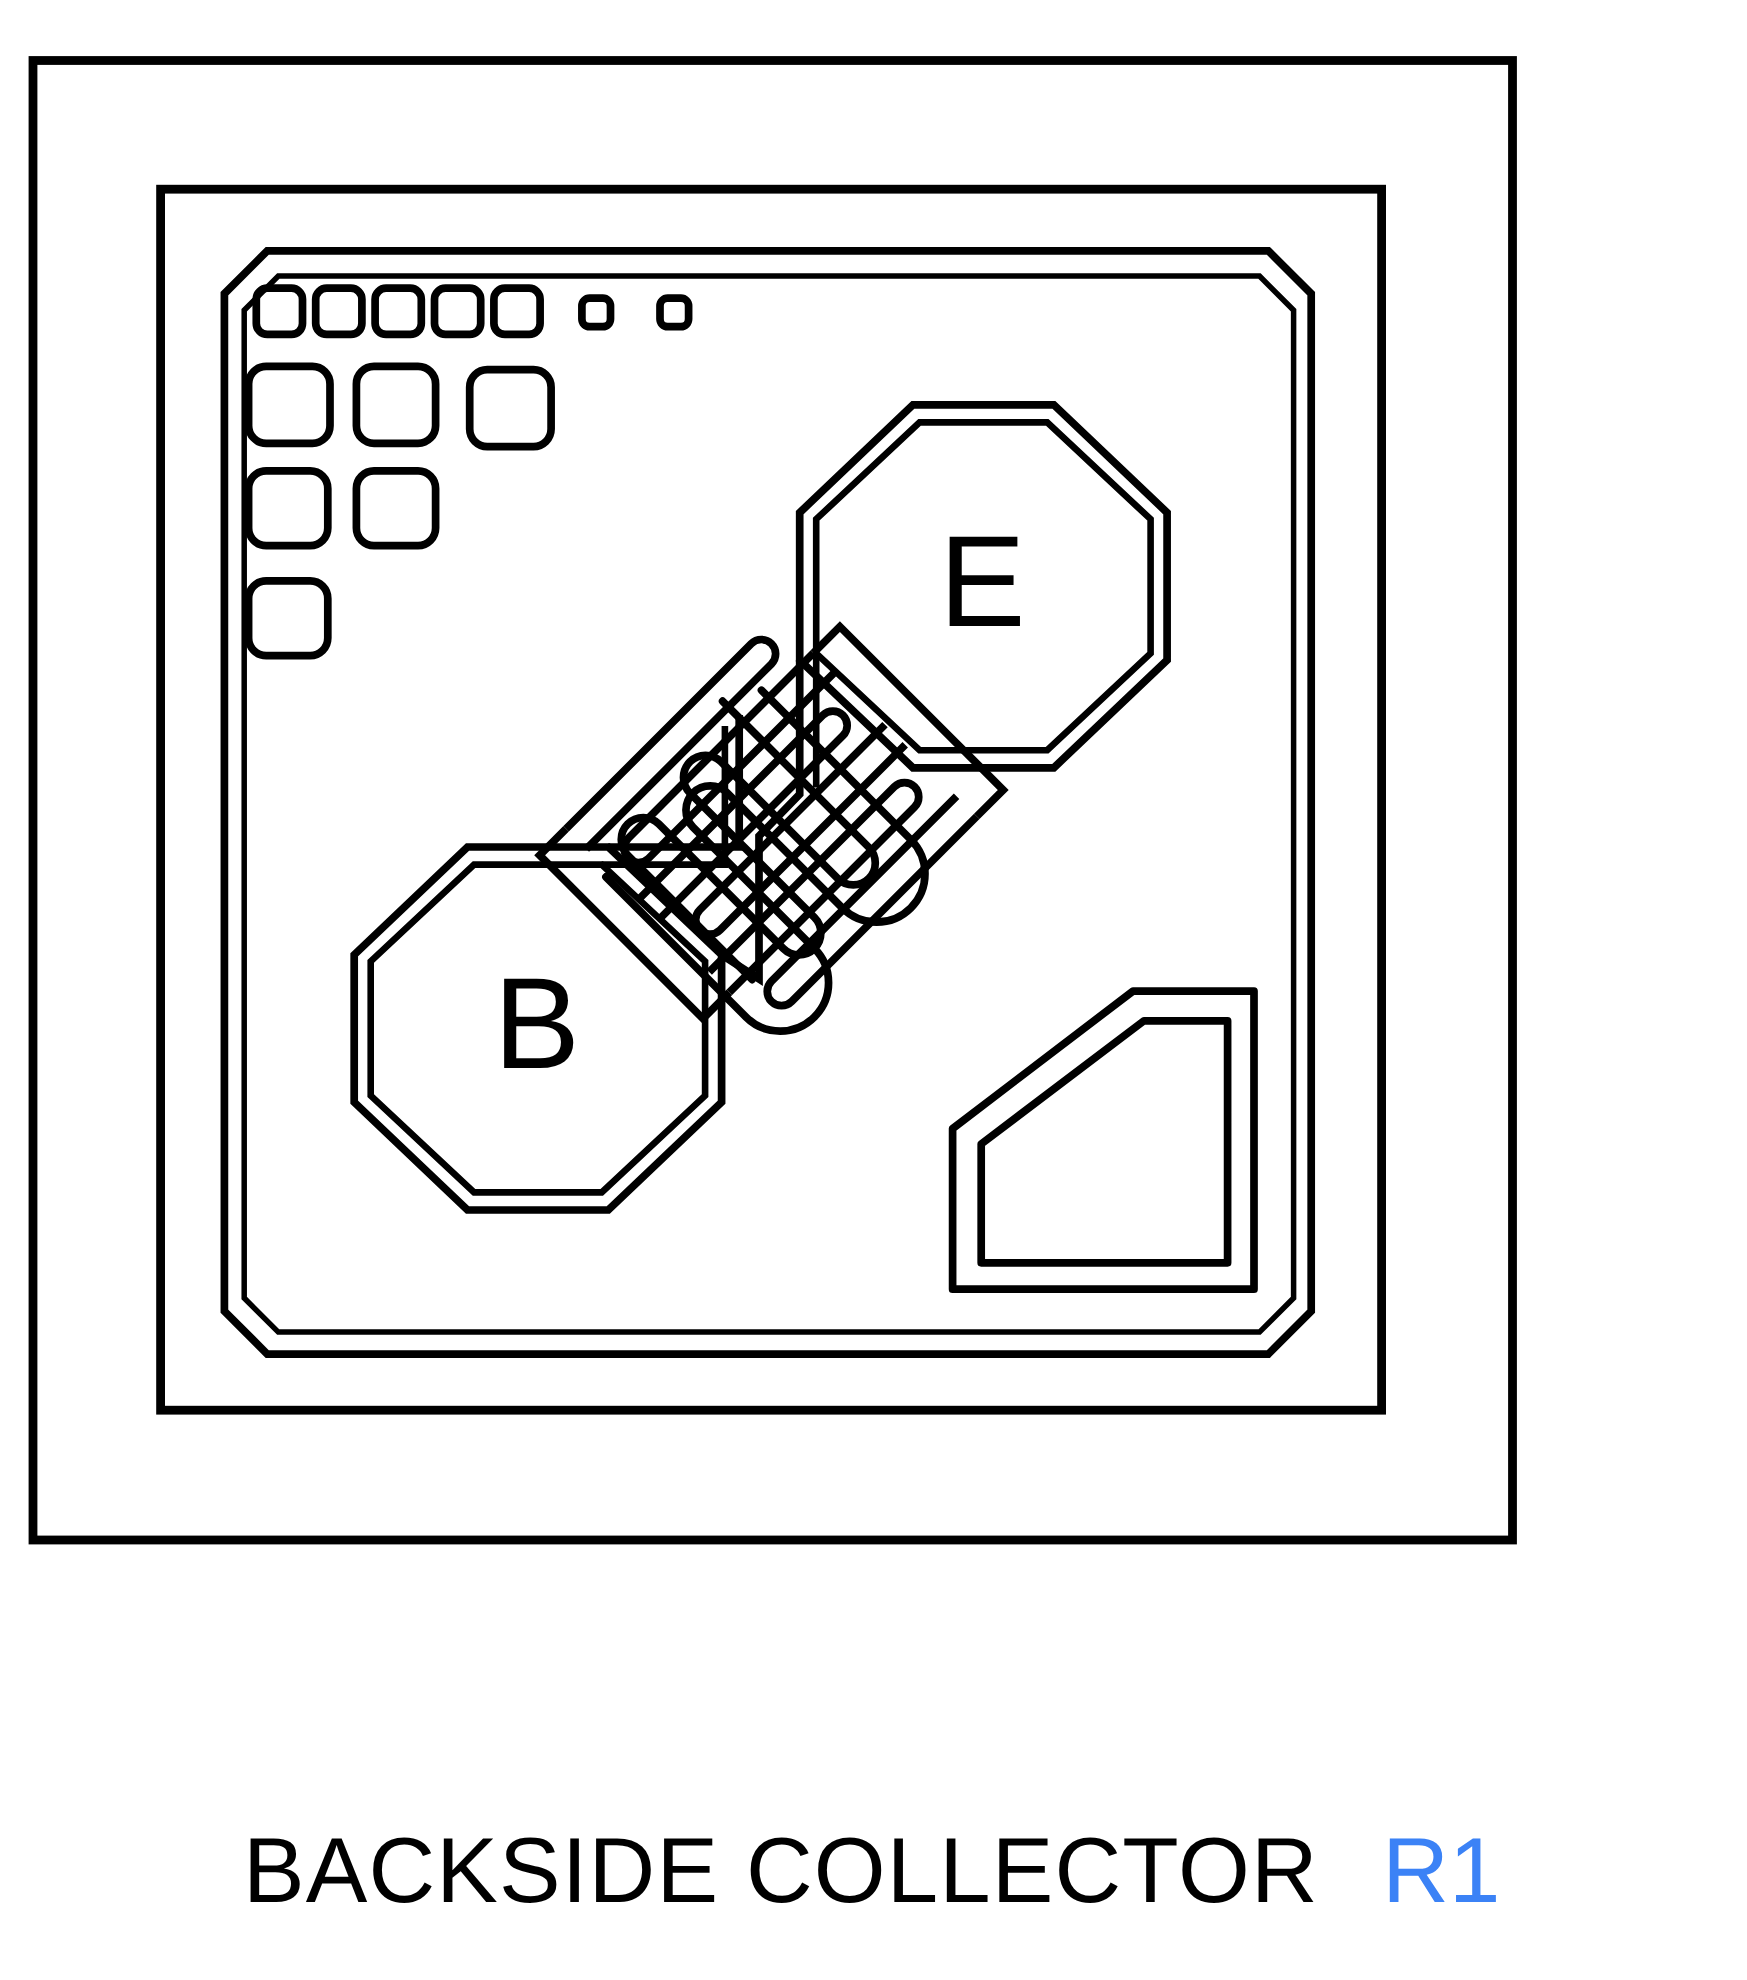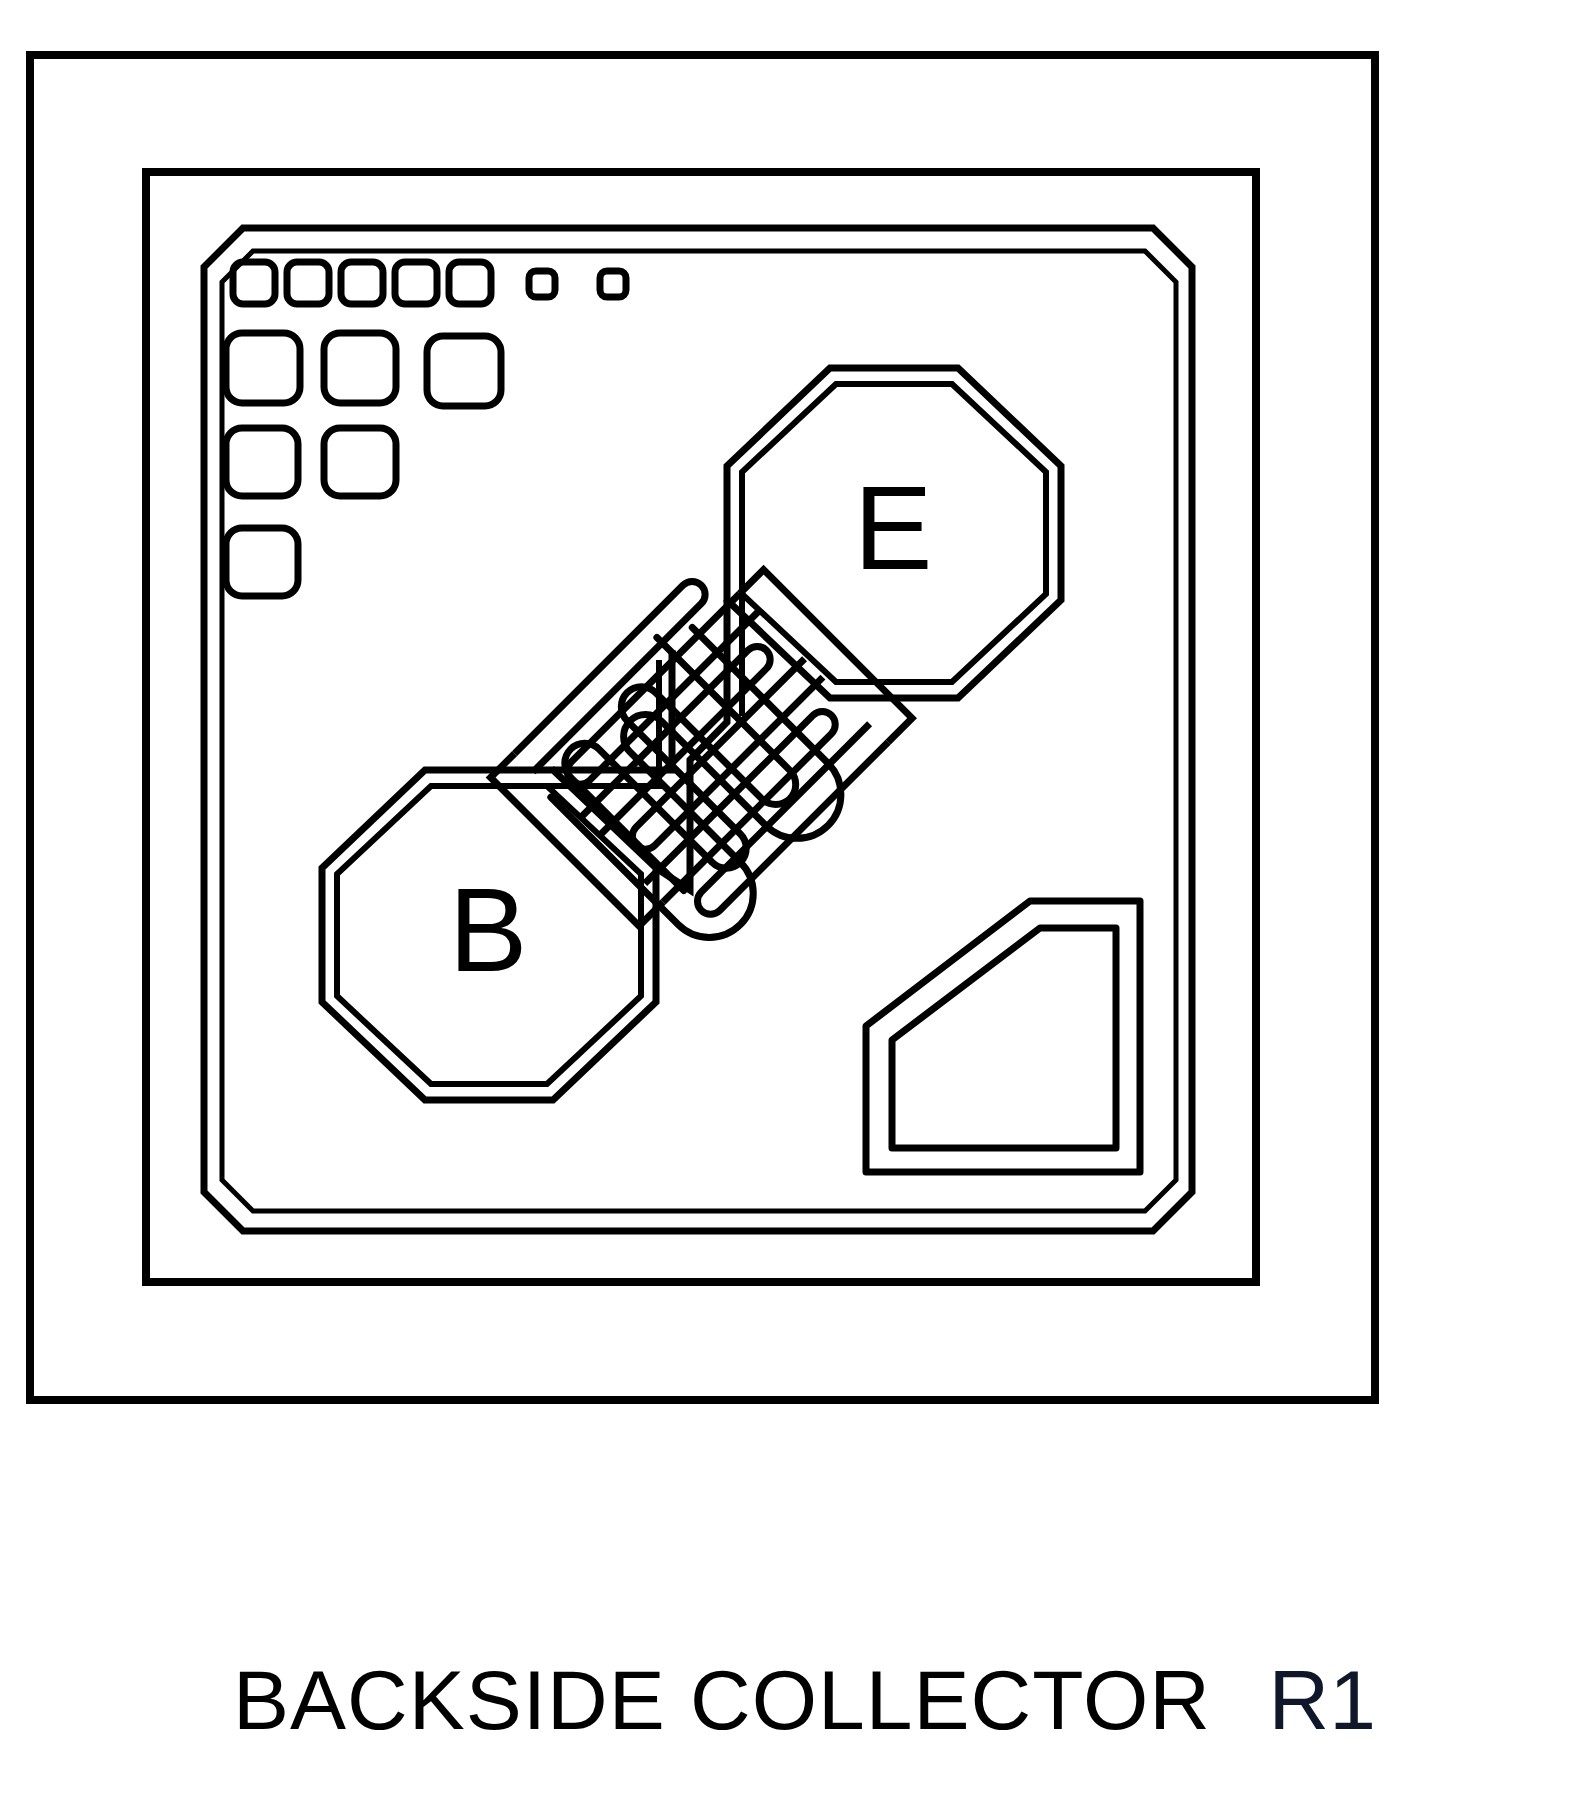--- a/index.html
+++ b/index.html
@@ -19,21 +19,21 @@
     height: 1800px;
     background: #ffffff;
   }
   #drawing {
     display: block;
     width: 1588px;
     height: 1800px;
   }
   .caption-row {
     position: absolute;
-    left: 16px;
+    left: 4px;
     top: 1640px;
     width: 1368px;
     height: 120px;
     display: flex;
     align-items: center;
     justify-content: flex-start;
   }
   .caption-main {
     position: absolute;
     left: 0;
@@ -44,21 +44,21 @@
     letter-spacing: 1px;
     color: #000000;
     white-space: nowrap;
     transform: translateX(-88px);
   }
   .caption-ref {
     position: absolute;
     right: 8px;
     font-family: "Liberation Sans", sans-serif;
     font-size: 84px;
-    color: #0f172a;
+    color: #3b82f6;
     white-space: nowrap;
   }
   .pad-label {
     font-family: "Liberation Sans", sans-serif;
     font-size: 118px;
     fill: #000000;
     text-anchor: middle;
     dominant-baseline: middle;
   }
 </style>

